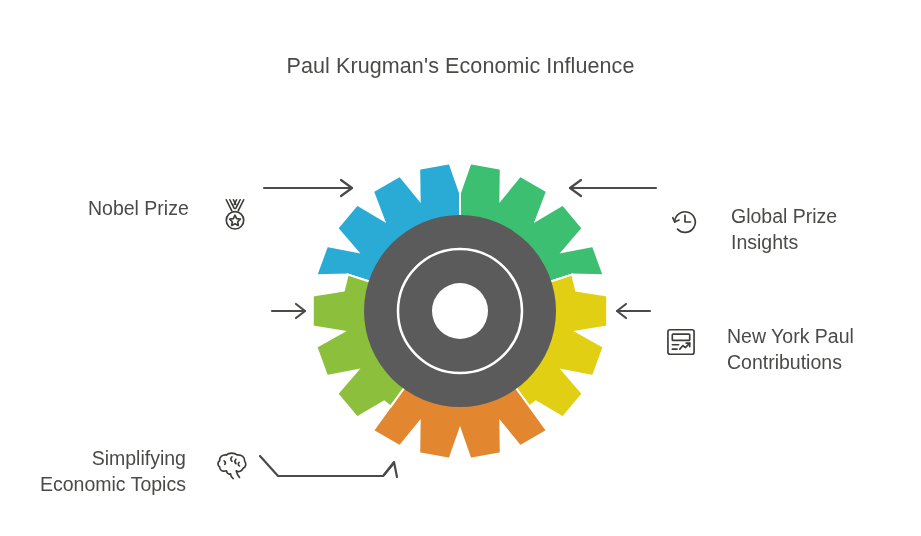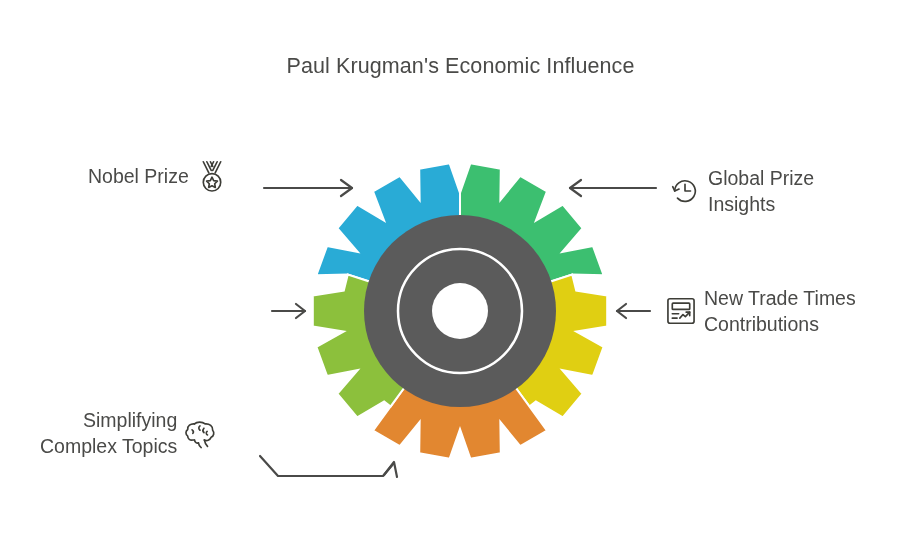--- a/index.html
+++ b/index.html
@@ -34,22 +34,23 @@
     font-weight: 400;
     color: #4a4a48;
     letter-spacing: 0.1px;
     white-space: nowrap;
   }
 
   
   .label {
     position: absolute;
     display: flex;
-    align-items: center;
-    gap: 4px;
+    align-items: flex-start;
+    gap: 27px;
+    margin-top: 38px;
   }
   .label .text {
     font-size: 19.5px;
     line-height: 26px;
     font-weight: 400;
     color: #4a4a48;
     white-space: pre-line;
   }
   .label.left .text { text-align: right; }
   .label.right .text { text-align: left; }
@@ -144,21 +145,21 @@
         <path d="M26 6 L23 12"></path>
         <circle cx="24" cy="32" r="11"></circle>
         <path d="M24 25.5 L26.1 29.8 L30.8 30.5 L27.4 33.8 L28.2 38.5 L24 36.3 L19.8 38.5 L20.6 33.8 L17.2 30.5 L21.9 29.8 Z"></path>
       </svg>
     </span>
   </div>
 
 
   <div class="label left" id="label-simplify">
     <span class="text">Simplifying
-Complex Topics</span>
+Economic Topics</span>
     <span class="icon">
       <svg viewBox="0 0 48 48" fill="none" stroke="#3d3d37" stroke-width="2.1" stroke-linecap="round" stroke-linejoin="round">
         <path d="M17 12.5 C12 12 8 15 8.5 19.5 C5.5 21.5 5.5 26 8.5 28 C8.5 31.5 11.5 33.5 15 32.8 L17 32.8"></path>
         <path d="M17 12.5 C20 9.5 27 9.5 30.5 12.5 C36 12 40.5 15.5 40 20.5 C42.5 23.5 41.5 28 38 29.5 C36.5 33 32.5 34.5 29.5 32.8"></path>
         <path d="M17 32.8 C17.5 36 20 37.5 22 36.5"></path>
         <path d="M22 36.5 C22.5 39.5 24 41.5 25.5 42.5"></path>
         <path d="M29.5 32.8 C30 36 31.5 39 33.5 41"></path>
         <path d="M24 15 C22 16.5 22 19 24 20.5"></path>
         <path d="M29 18 C27.5 19.5 27.5 22 29 23.5"></path>
         <path d="M33 22 C31.5 23 31.5 25.5 33.5 26.5"></path>
@@ -183,17 +184,17 @@
     <span class="icon">
       <svg viewBox="0 0 48 48" fill="none" stroke="#3d3d37" stroke-width="2.1" stroke-linecap="round" stroke-linejoin="round">
         <rect x="7.5" y="8.5" width="33" height="31" rx="2.5"></rect>
         <rect x="13" y="14" width="22" height="8" rx="1"></rect>
         <line x1="13" y1="27.5" x2="21" y2="27.5"></line>
         <line x1="13" y1="33" x2="19" y2="33"></line>
         <polyline points="22.5,33 26.5,28.5 29.5,31 35,25.5"></polyline>
         <polyline points="30.5,25.5 35,25.5 35,30"></polyline>
       </svg>
     </span>
-    <span class="text">New Trade Times
+    <span class="text">New York Paul
 Contributions</span>
   </div>
 
 </div>
 
 </body></html>

